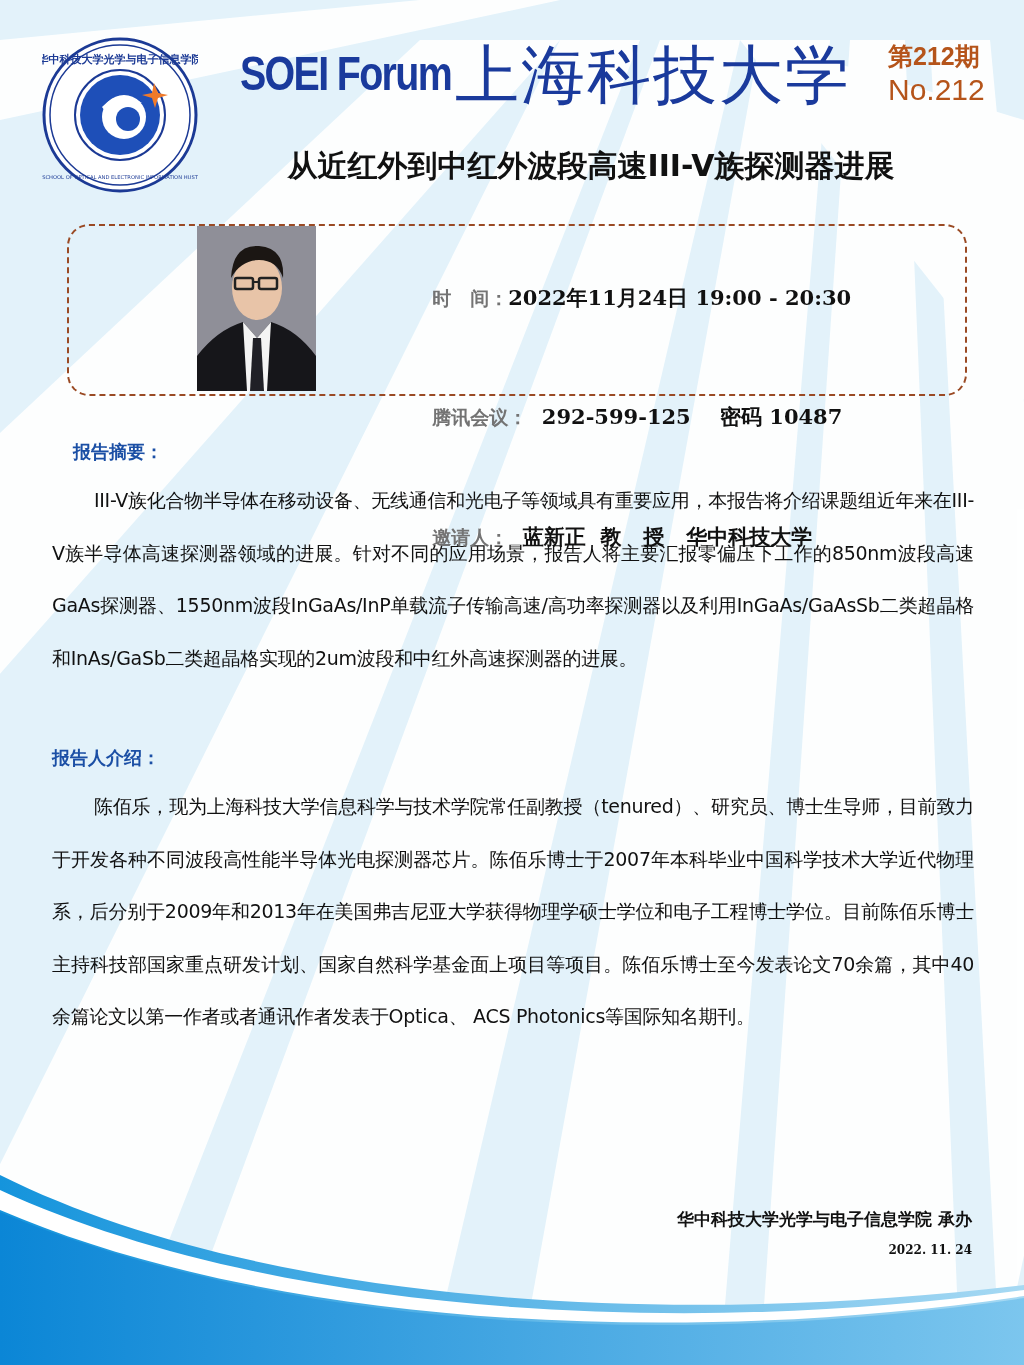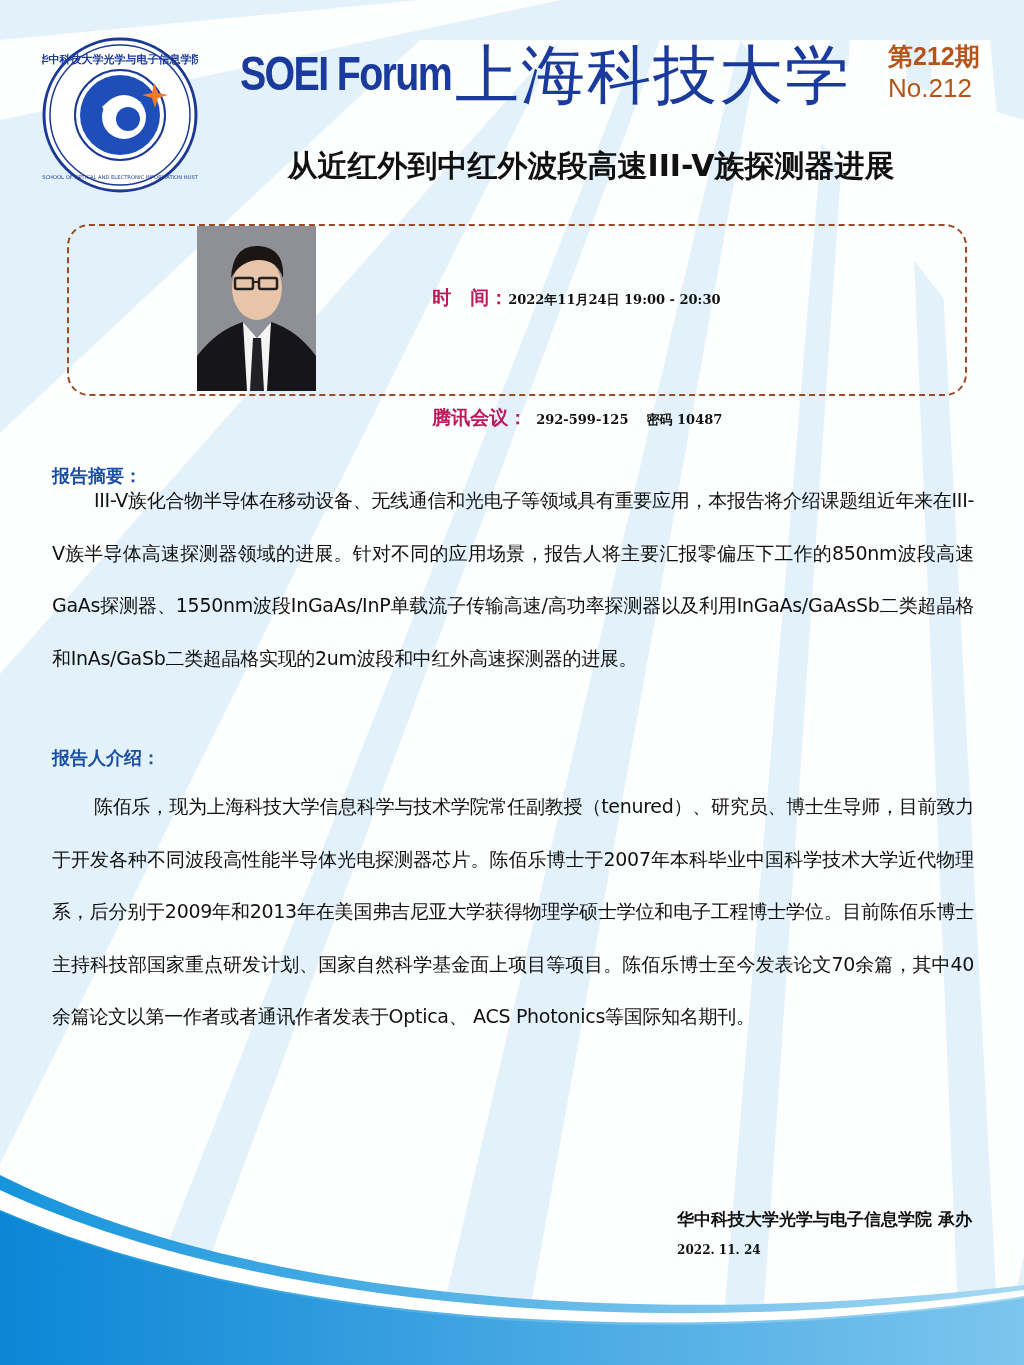--- a/index.html
+++ b/index.html
@@ -12,44 +12,44 @@
   .logo { position: absolute; left: 42px; top: 37px; width: 156px; height: 156px; z-index: 2; }
   .header-title {
     position: absolute; left: 240px; top: 38px; z-index: 2;
     font-family: "Liberation Sans", "DejaVu Sans", sans-serif;
     color: #1a3a9c; font-weight: bold; white-space: nowrap;
   }
   .forum-en { font-size: 48px; letter-spacing: -2px; transform: scaleX(0.82); transform-origin: left center; display: inline-block; position: absolute; left: 0; top: 8px; }
   .forum-cn { font-size: 64px; position: absolute; left: 215px; top: -6px; letter-spacing: 2px; font-weight: normal; }
   .issue { position: absolute; left: 888px; top: 44px; z-index: 2; color: #b5541a; font-family: "Liberation Sans", sans-serif; line-height: 1; }
   .issue-cn { font-size: 25px; font-weight: bold; display: block; }
-  .issue-no { font-size: 26px; display: block; margin-top: 6px; }
+  .issue-no { font-size: 30px; display: block; margin-top: 6px; }
   .talk-title {
     position: absolute; left: 0; width: 1182px; top: 146px; text-align: center; z-index: 2;
     font-size: 30px; font-weight: bold; color: #111; font-family: "DejaVu Sans", sans-serif;
   }
   .info-box {
     position: absolute; left: 67px; top: 224px; width: 896px; height: 168px;
     border: 2px dashed #9a4a24; border-radius: 22px; z-index: 2;
   }
   .photo { position: absolute; left: 197px; top: 226px; width: 119px; height: 165px; z-index: 3; background: #8e8e96; overflow: hidden; }
   .info-rows { position: absolute; left: 408px; top: 238px; z-index: 3; font-size: 19px; line-height: 39.5px; }
   .info-row { white-space: pre; }
-  .info-label { color: #be185d; font-weight: bold; font-family: "DejaVu Sans", sans-serif; font-size: 19px; }
-  .info-value { color: #111; font-weight: bold; font-size: 13px; }
+  .info-label { color: #737373; font-weight: bold; font-family: "DejaVu Sans", sans-serif; font-size: 19px; }
+  .info-value { color: #111; font-weight: bold; font-size: 21px; }
   .section-head {
     position: absolute; left: 52px; z-index: 2; color: #1b4fa5; font-weight: bold;
     font-size: 18px; font-family: "DejaVu Sans", sans-serif;
   }
   .para {
     position: absolute; left: 52px; width: 922px; z-index: 2; color: #111;
     font-size: 19px; line-height: 52.5px; text-indent: 42px; text-align: justify;
     font-family: "DejaVu Sans", sans-serif; letter-spacing: -0.3px;
   }
-  .footer { position: absolute; right: 52px; top: 1208px; z-index: 3; color: #111; font-weight: bold; margin-left: 25px; }
+  .footer { position: absolute; right: 52px; top: 1208px; z-index: 3; text-align: right; color: #111; font-weight: bold; margin-left: 25px; }
   .footer-org { font-size: 17px; font-family: "DejaVu Sans", sans-serif; }
   .footer-date { font-size: 12px; margin-top: 12px; }
 </style>
 </head>
 <body>
 
 <svg class="bg" width="1024" height="1365" viewBox="0 0 1024 1365">
   <defs>
     <linearGradient id="wave" x1="0" y1="0" x2="1" y2="0">
       <stop offset="0" stop-color="#0b86d6"></stop>
@@ -119,23 +119,26 @@
   </svg>
 </div>
 
 <div class="info-rows">
   <div class="info-row">
     <span class="info-label">时　间：</span><span class="info-value">2022年11月24日 19:00 - 20:30</span>
   </div>
   <div class="info-row">
     <span class="info-label">腾讯会议：</span><span class="info-value">  292-599-125    密码 10487</span>
   </div>
+  <div class="info-row">
+    <span class="info-label">邀请人：</span><span class="info-value">  蓝新正  教   授   华中科技大学</span>
+  </div>
 </div>
 
-<div class="section-head" style="top:464px;">报告摘要：</div>
+<div class="section-head" style="top:440px;margin-left:21px;">报告摘要：</div>
 <div class="para" style="top:474px;">III-V族化合物半导体在移动设备、无线通信和光电子等领域具有重要应用，本报告将介绍课题组近年来在III-V族半导体高速探测器领域的进展。针对不同的应用场景，报告人将主要汇报零偏压下工作的850nm波段高速GaAs探测器、1550nm波段InGaAs/InP单载流子传输高速/高功率探测器以及利用InGaAs/GaAsSb二类超晶格和InAs/GaSb二类超晶格实现的2um波段和中红外高速探测器的进展。</div>
 
 <div class="section-head" style="top:746px;">报告人介绍：</div>
 <div class="para" style="top:780px;">陈佰乐，现为上海科技大学信息科学与技术学院常任副教授（tenured）、研究员、博士生导师，目前致力于开发各种不同波段高性能半导体光电探测器芯片。陈佰乐博士于2007年本科毕业中国科学技术大学近代物理系，后分别于2009年和2013年在美国弗吉尼亚大学获得物理学硕士学位和电子工程博士学位。目前陈佰乐博士主持科技部国家重点研发计划、国家自然科学基金面上项目等项目。陈佰乐博士至今发表论文70余篇，其中40余篇论文以第一作者或者通讯作者发表于Optica、 ACS Photonics等国际知名期刊。</div>
 
 <div class="footer">
   <div class="footer-org">华中科技大学光学与电子信息学院 承办</div>
   <div class="footer-date">2022. 11. 24</div>
 </div>
 

